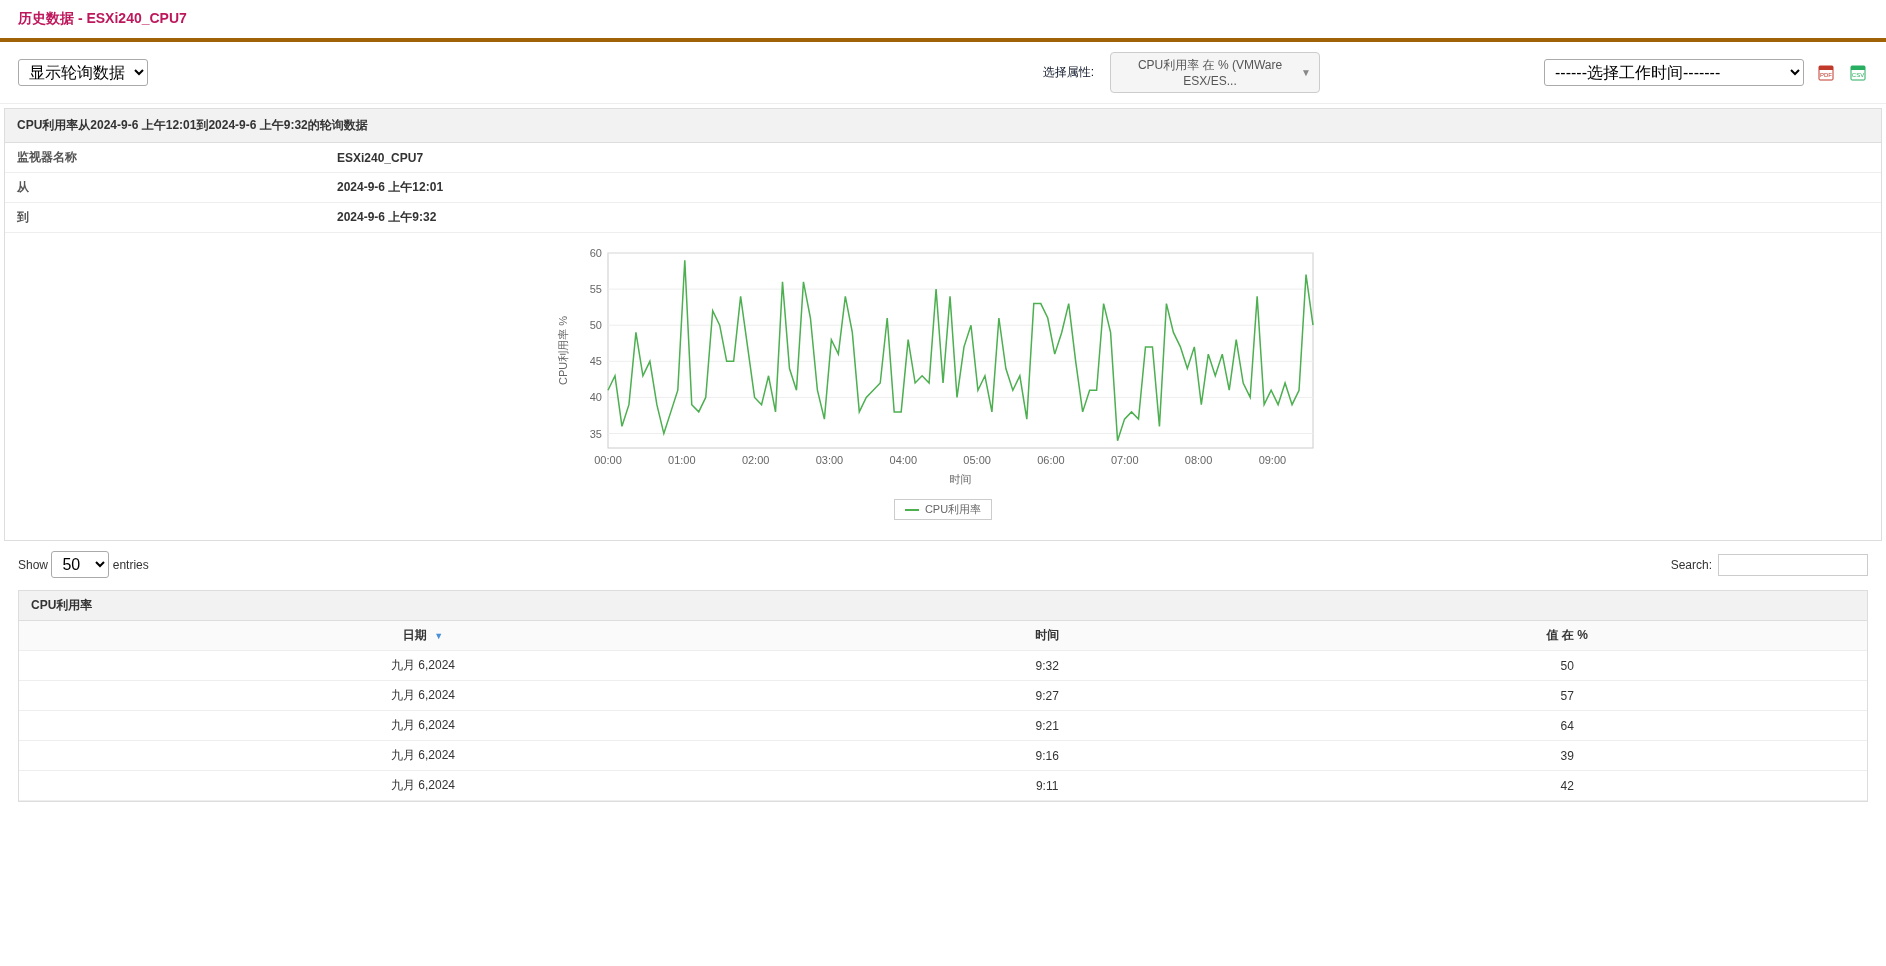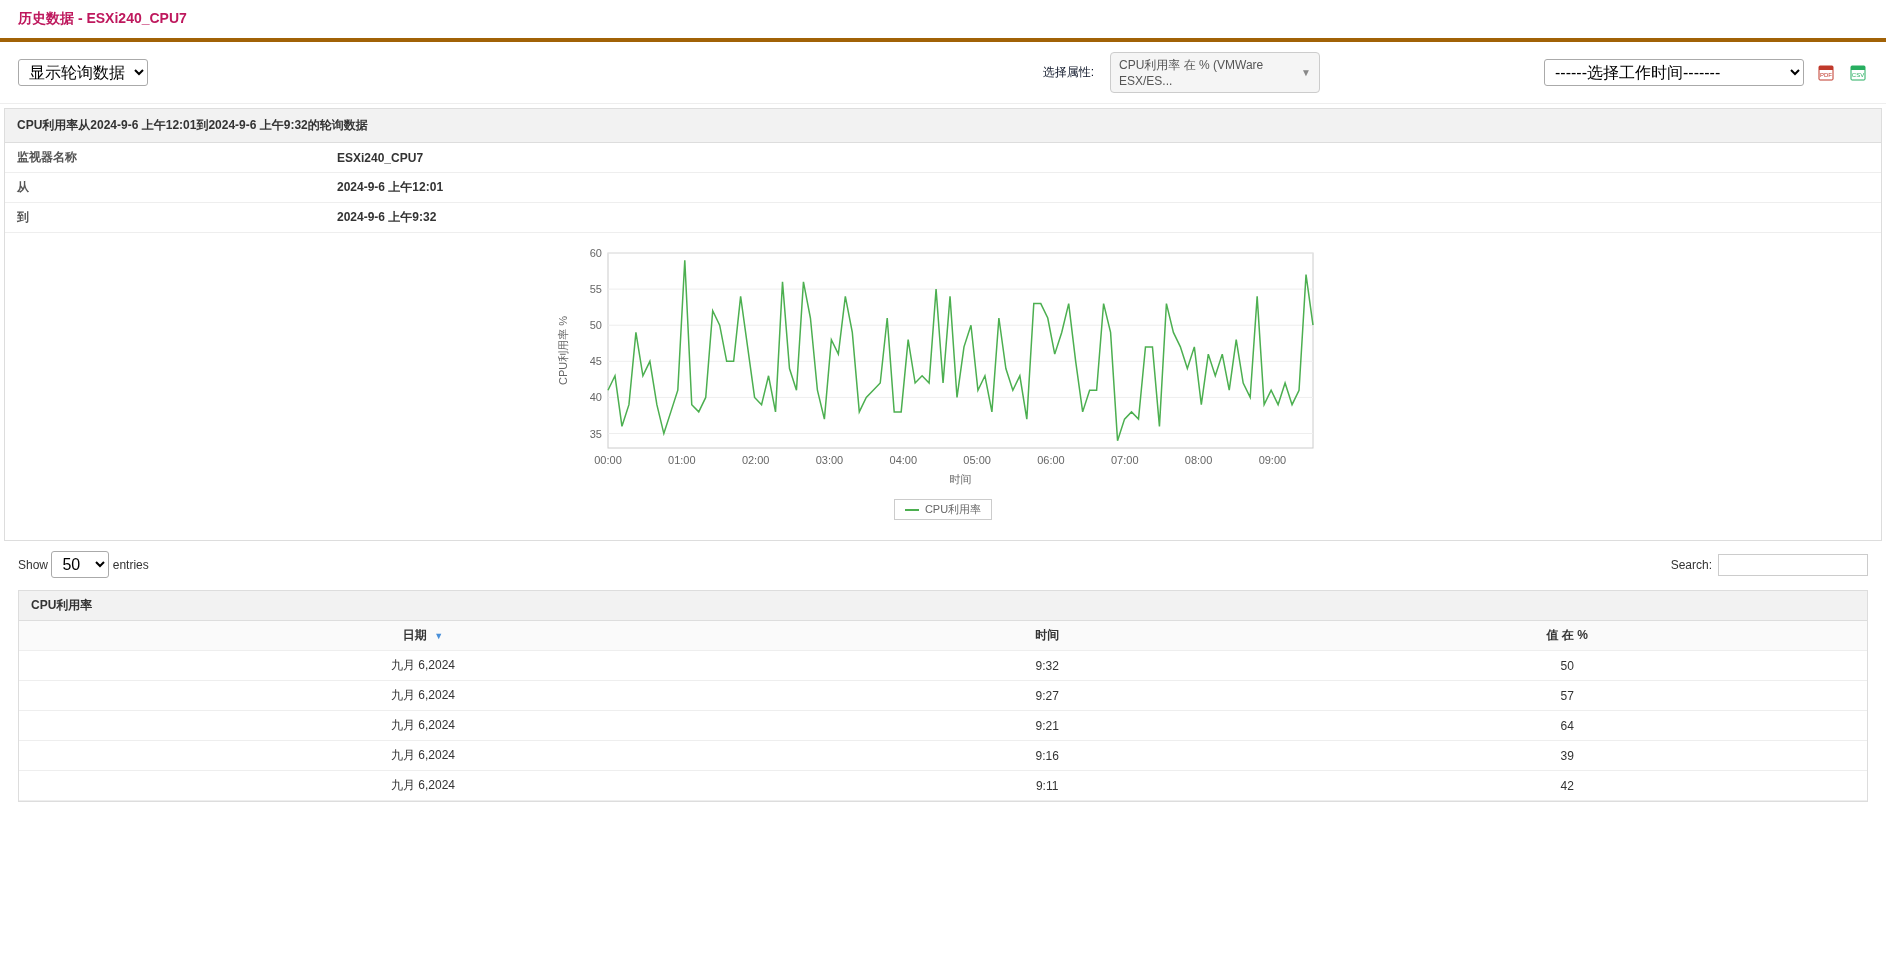--- a/index.html
+++ b/index.html
@@ -37,20 +37,21 @@
   align-items: center;
   justify-content: space-between;
   width: 210px;
   padding: 4px 8px;
   border: 1px solid #ccc;
   border-radius: 4px;
   background: #f5f5f5;
   font-size: 12px;
   color: #555;
   cursor: pointer;
+  text-align: center;
 }
 .attr-select .caret { color: #888; font-size: 10px; }
 .worktime-select {
   width: 260px;
   padding: 3px 6px;
   border: 1px solid #aaa;
   border-radius: 3px;
   font-size: 16px;
   background: #fff;
 }

